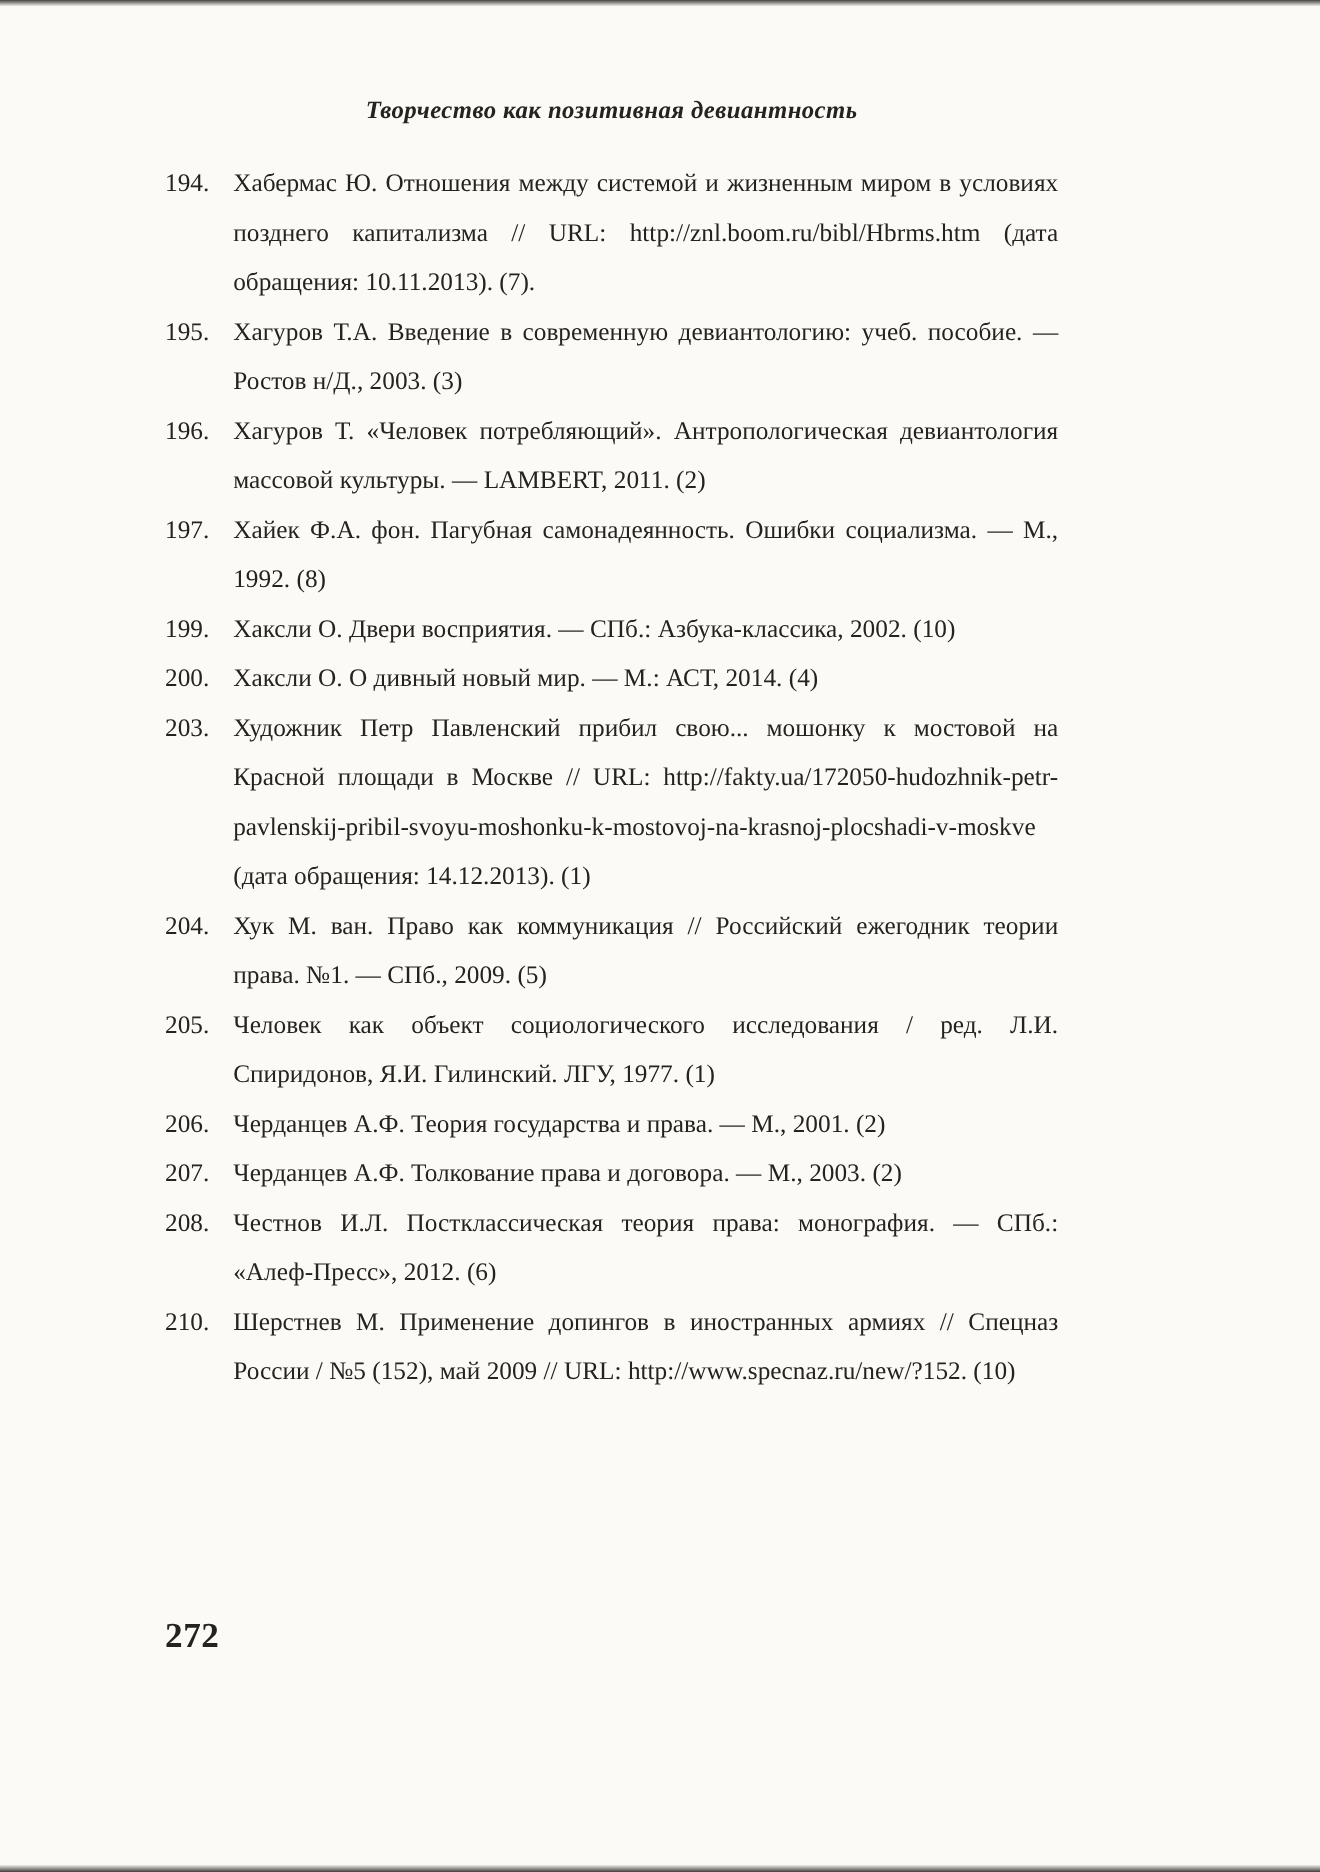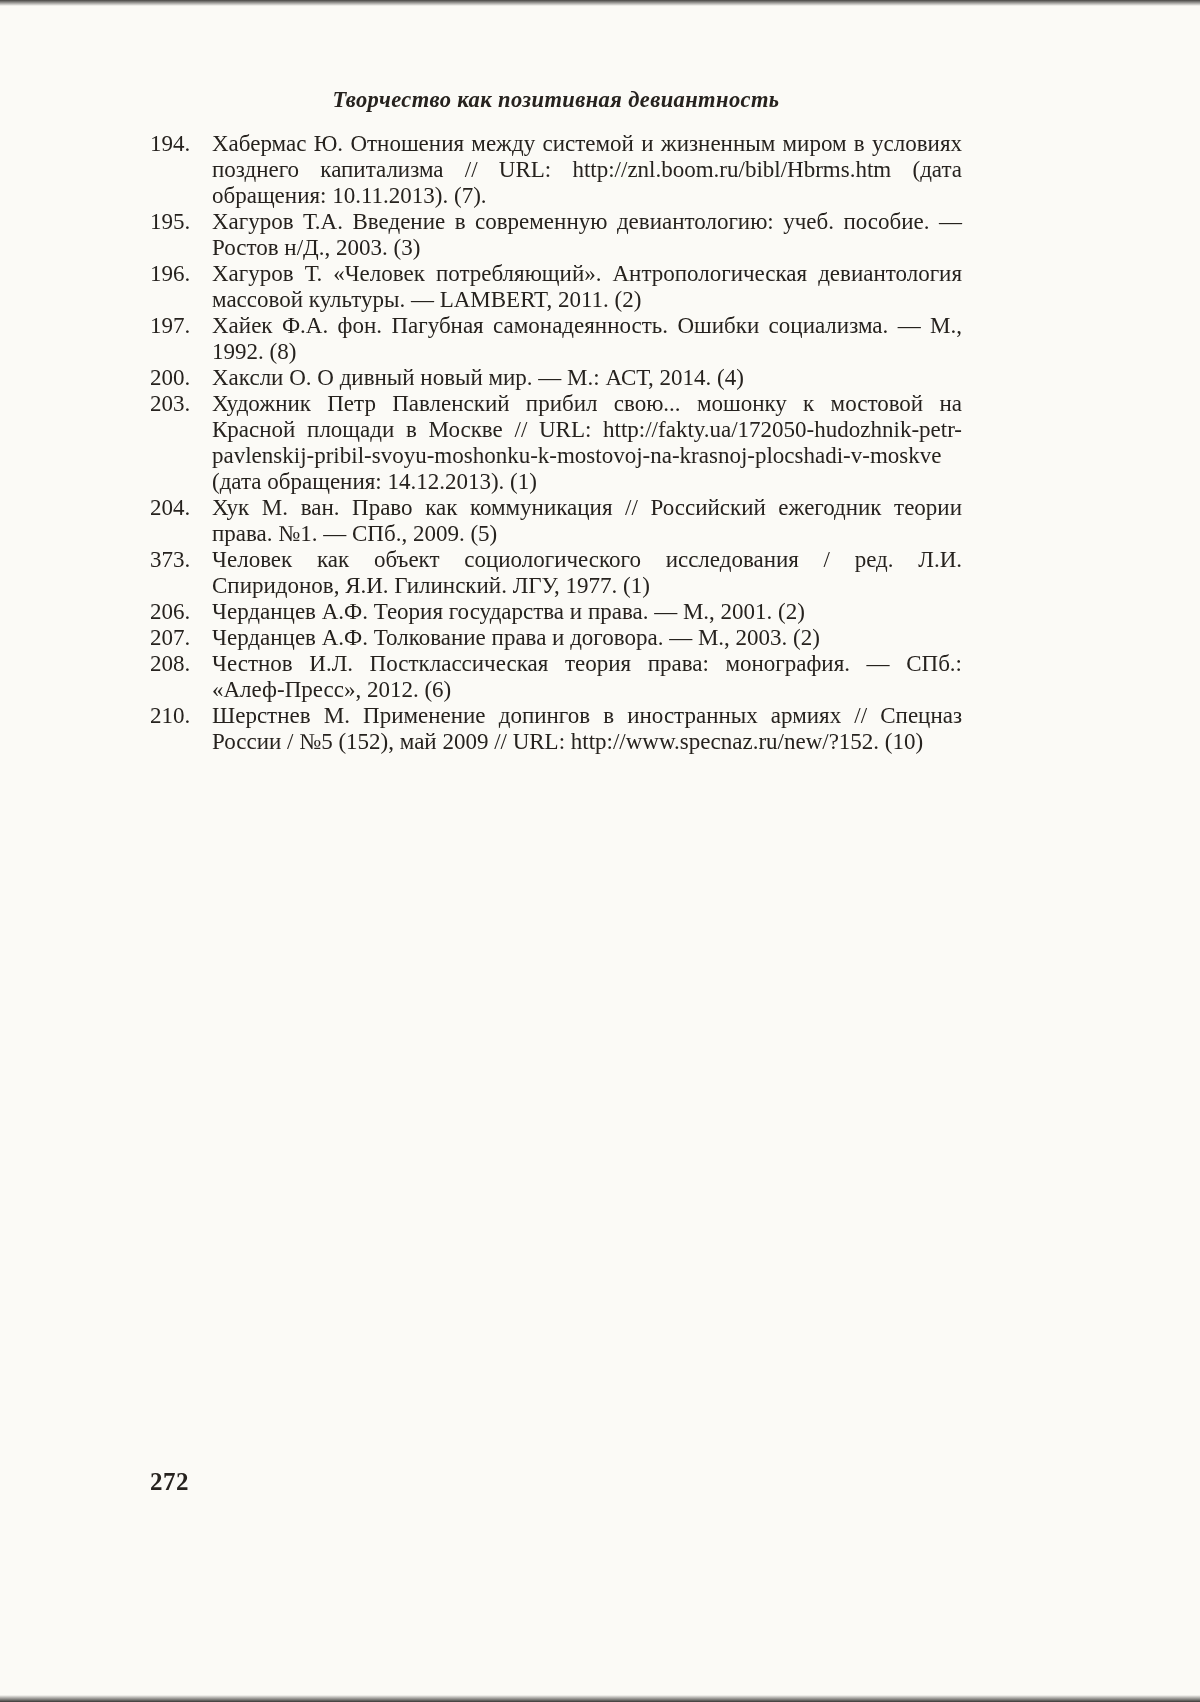--- a/index.html
+++ b/index.html
@@ -37,43 +37,43 @@
     text-align: center;
     font-style: italic;
     font-weight: bold;
     font-size: 22.5px;
     line-height: 1.25;
     letter-spacing: 0.4px;
   }
 
   .bib-list {
     list-style: none;
-    margin-top: 17px;
+    margin-top: 30px;
     font-size: 23px;
-    line-height: 26px;
+    line-height: 45px;
     text-align: justify;
   }
   .bib-entry {
     padding-left: 62px;
     text-indent: -62px;
     overflow-wrap: anywhere;
   }
   .bib-entry .num {
     display: inline-block;
     width: 62px;
     text-indent: 0;
     text-align: left;
   }
 
   .page-number {
     position: absolute;
     left: 0;
     top: 1468px;
     font-weight: bold;
-    font-size: 25px;
+    font-size: 32px;
     letter-spacing: 0.5px;
   }
 </style>
 </head>
 <body>
 
 <div class="page">
   <div class="scan-edge top"></div>
 
   <div class="content">
@@ -82,30 +82,31 @@
     <ol class="bib-list" id="bib-list">
   <li class="bib-entry"><span class="num">194.</span><span class="txt">Хабермас Ю. Отношения между системой и жизненным миром в условиях позднего капитализма // URL: http://znl.boom.ru/bibl/Hbrms.htm (дата обращения: 10.11.2013). (7).</span></li>
 
   <li class="bib-entry"><span class="num">195.</span><span class="txt">Хагуров Т.А. Введение в современную девиантологию: учеб. пособие. — Ростов н/Д., 2003. (3)</span></li>
 
   <li class="bib-entry"><span class="num">196.</span><span class="txt">Хагуров Т. «Человек потребляющий». Антропологическая девиантология массовой культуры. — LAMBERT, 2011. (2)</span></li>
 
   <li class="bib-entry"><span class="num">197.</span><span class="txt">Хайек Ф.А. фон. Пагубная самонадеянность. Ошибки социализма. — М., 1992. (8)</span></li>
 
 
+  <li class="bib-entry"><span class="num">199.</span><span class="txt">Хаксли О. Двери восприятия. — СПб.: Азбука-классика, 2002. (10)</span></li>
 
   <li class="bib-entry"><span class="num">200.</span><span class="txt">Хаксли О. О дивный новый мир. — М.: АСТ, 2014. (4)</span></li>
 
 
 
   <li class="bib-entry"><span class="num">203.</span><span class="txt">Художник Петр Павленский прибил свою... мошонку к мостовой на Красной площади в Москве // URL: http://fakty.ua/172050-hudozhnik-petr-pavlenskij-pribil-svoyu-moshonku-k-mostovoj-na-krasnoj-plocshadi-v-moskve (дата обращения: 14.12.2013). (1)</span></li>
 
   <li class="bib-entry"><span class="num">204.</span><span class="txt">Хук М. ван. Право как коммуникация // Российский ежегодник теории права. №1. — СПб., 2009. (5)</span></li>
 
-  <li class="bib-entry"><span class="num">373.</span><span class="txt">Человек как объект социологического исследования / ред. Л.И. Спиридонов, Я.И. Гилинский. ЛГУ, 1977. (1)</span></li>
+  <li class="bib-entry"><span class="num">205.</span><span class="txt">Человек как объект социологического исследования / ред. Л.И. Спиридонов, Я.И. Гилинский. ЛГУ, 1977. (1)</span></li>
 
   <li class="bib-entry"><span class="num">206.</span><span class="txt">Черданцев А.Ф. Теория государства и права. — М., 2001. (2)</span></li>
 
   <li class="bib-entry"><span class="num">207.</span><span class="txt">Черданцев А.Ф. Толкование права и договора. — М., 2003. (2)</span></li>
 
   <li class="bib-entry"><span class="num">208.</span><span class="txt">Честнов И.Л. Постклассическая теория права: монография. — СПб.: «Алеф-Пресс», 2012. (6)</span></li>
 
 
   <li class="bib-entry"><span class="num">210.</span><span class="txt">Шерстнев М. Применение допингов в иностранных армиях // Спецназ России / №5 (152), май 2009 // URL: http://www.specnaz.ru/new/?152. (10)</span></li>
 </ol>

